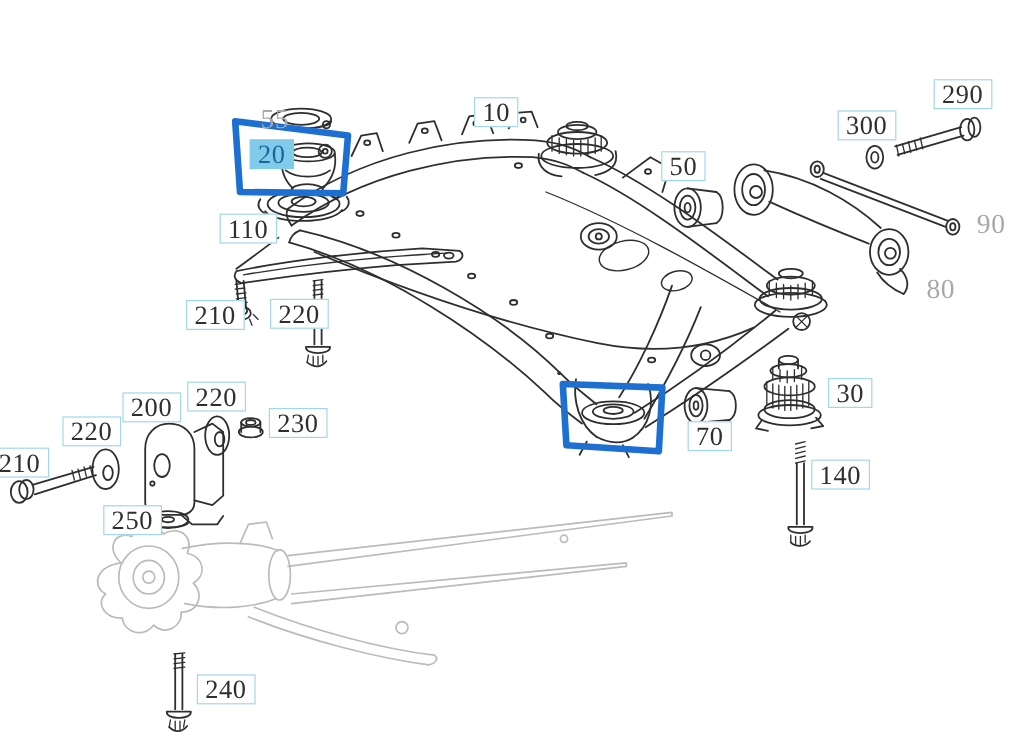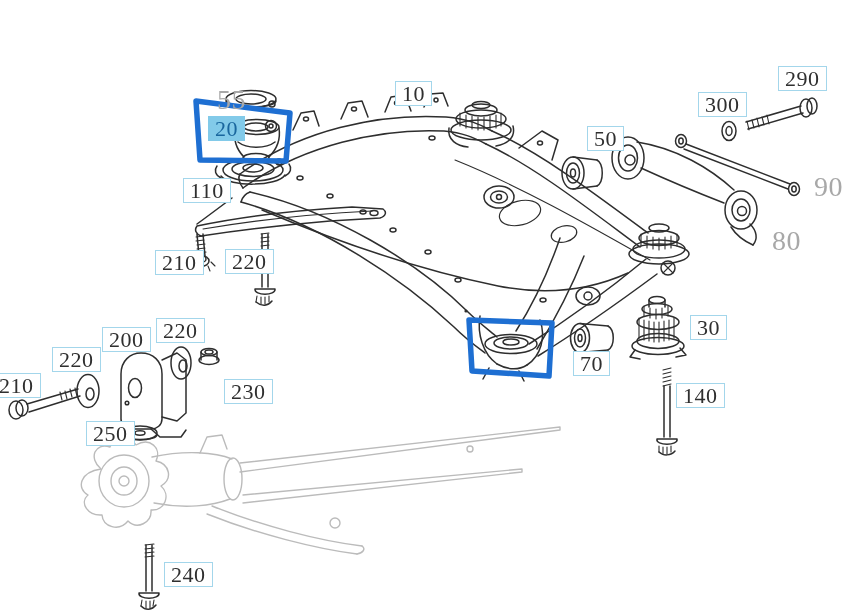--- a/index.html
+++ b/index.html
@@ -2,21 +2,21 @@
 <html><head>
 <meta charset="utf-8">
 <style>
   html,body{margin:0;padding:0;background:#fff;}
   .stage{position:relative;width:857px;height:611px;background:#fff;overflow:hidden;
          font-family:"Liberation Serif", serif;}
   .art{position:absolute;left:0;top:0;}
   .lbl{position:absolute;display:inline-block;background:#ffffff;border:1.5px solid #a3d6eb;
        padding:0 6px;font-size:22px;line-height:23px;color:#2f2f2f;letter-spacing:0.5px;
        white-space:nowrap;cursor:pointer;}
-  .lbl--muted{border:none;background:transparent;color:#a8a8a8;font-size:28px;cursor:default;}
+  .lbl--muted{border:none;background:transparent;color:#a8a8a8;font-size:23px;cursor:default;}
   .lbl--selected{border:none;background:#82cae9;color:#19669e;padding:1px 7px;}
 </style>
 </head>
 <body>
 
 <div class="stage">
 
   <svg class="art" width="857" height="611" viewBox="0 0 857 611">
 
     <g fill="none" stroke="#2e2e2e" stroke-width="1.5" stroke-linecap="round" stroke-linejoin="round">
@@ -282,32 +282,32 @@
     <g fill="none" stroke="#1e6fd2" stroke-width="5.5" stroke-linejoin="round" stroke-linecap="round">
       <polygon points="196,101 290,113 286,161 200,160"></polygon>
       <polygon points="469,320 552,323 549,376 472,371"></polygon>
     </g>
   </svg>
 
   <div>
     <span class="lbl lbl--muted" style="left:211px;top:88px;">55</span>
     <span class="lbl lbl--selected" style="left:208px;top:116px;">20</span>
     <span class="lbl" style="left:395px;top:81px;text-align:center;">10</span>
-    <span class="lbl" style="left:551px;top:126px;margin-left:36px;">50</span>
+    <span class="lbl" style="left:551px;top:126px;">50</span>
     <span class="lbl" style="left:778px;top:66px;">290</span>
     <span class="lbl" style="left:698px;top:92px;">300</span>
     <span class="lbl lbl--muted" style="left:808px;top:175px;">90</span>
     <span class="lbl lbl--muted" style="left:766px;top:229px;">80</span>
     <span class="lbl" style="left:183px;top:178px;">110</span>
     <span class="lbl" style="left:155px;top:250px;">210</span>
     <span class="lbl" style="left:225px;top:249px;">220</span>
     <span class="lbl" style="left:102px;top:327px;">200</span>
     <span class="lbl" style="left:156px;top:318px;">220</span>
     <span class="lbl" style="left:52px;top:347px;">220</span>
-    <span class="lbl" style="left:224px;top:340px;margin-top:39px;">230</span>
+    <span class="lbl" style="left:224px;top:340px;">230</span>
     <span class="lbl" style="left:-8px;top:373px;">210</span>
     <span class="lbl" style="left:86px;top:421px;">250</span>
     <span class="lbl" style="left:164px;top:562px;">240</span>
     <span class="lbl" style="left:690px;top:315px;">30</span>
     <span class="lbl" style="left:573px;top:351px;">70</span>
     <span class="lbl" style="left:676px;top:383px;">140</span>
   </div>
 </div>
 
 </body></html>

